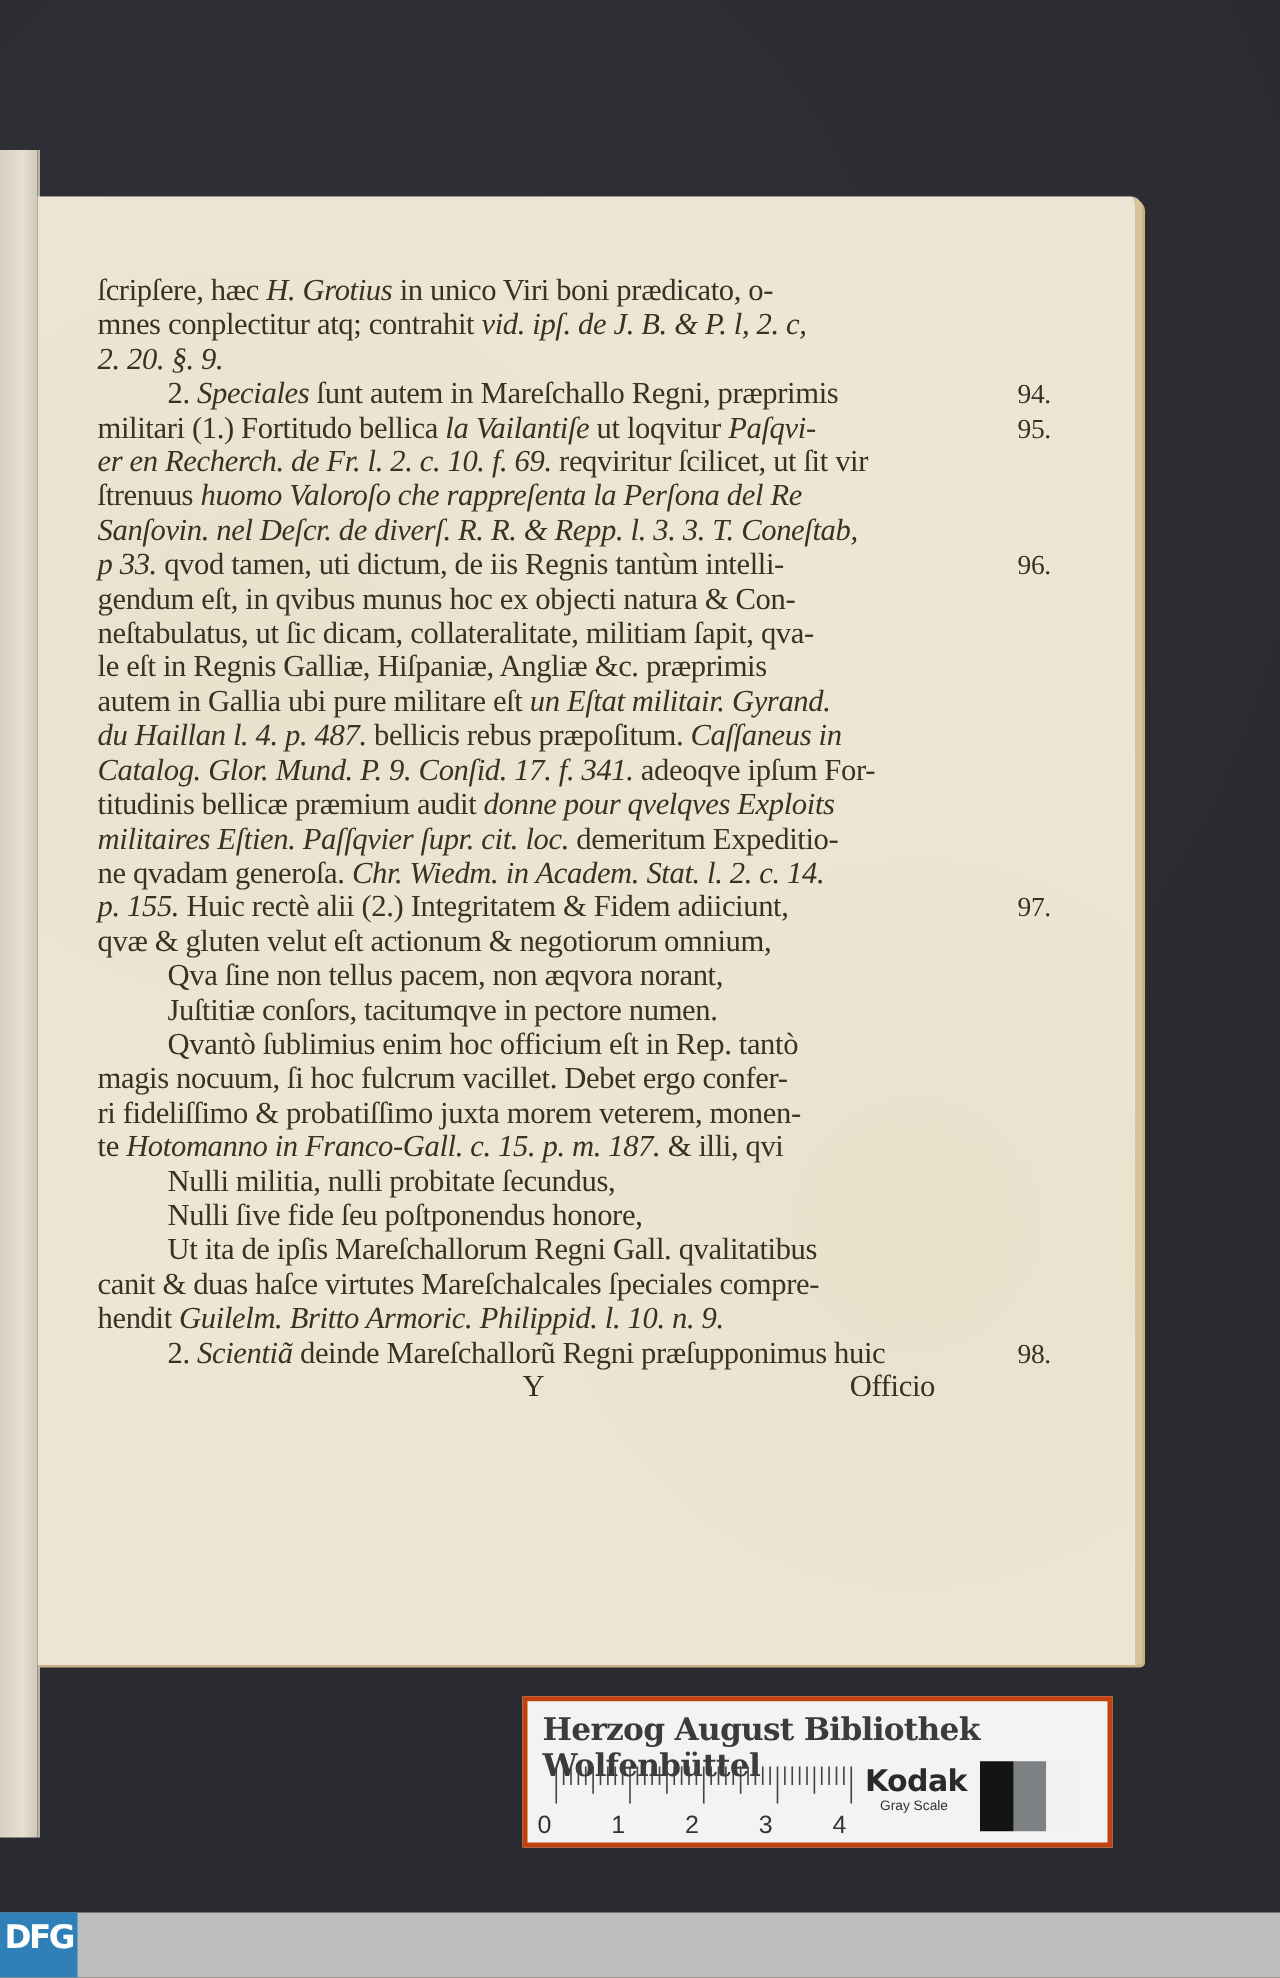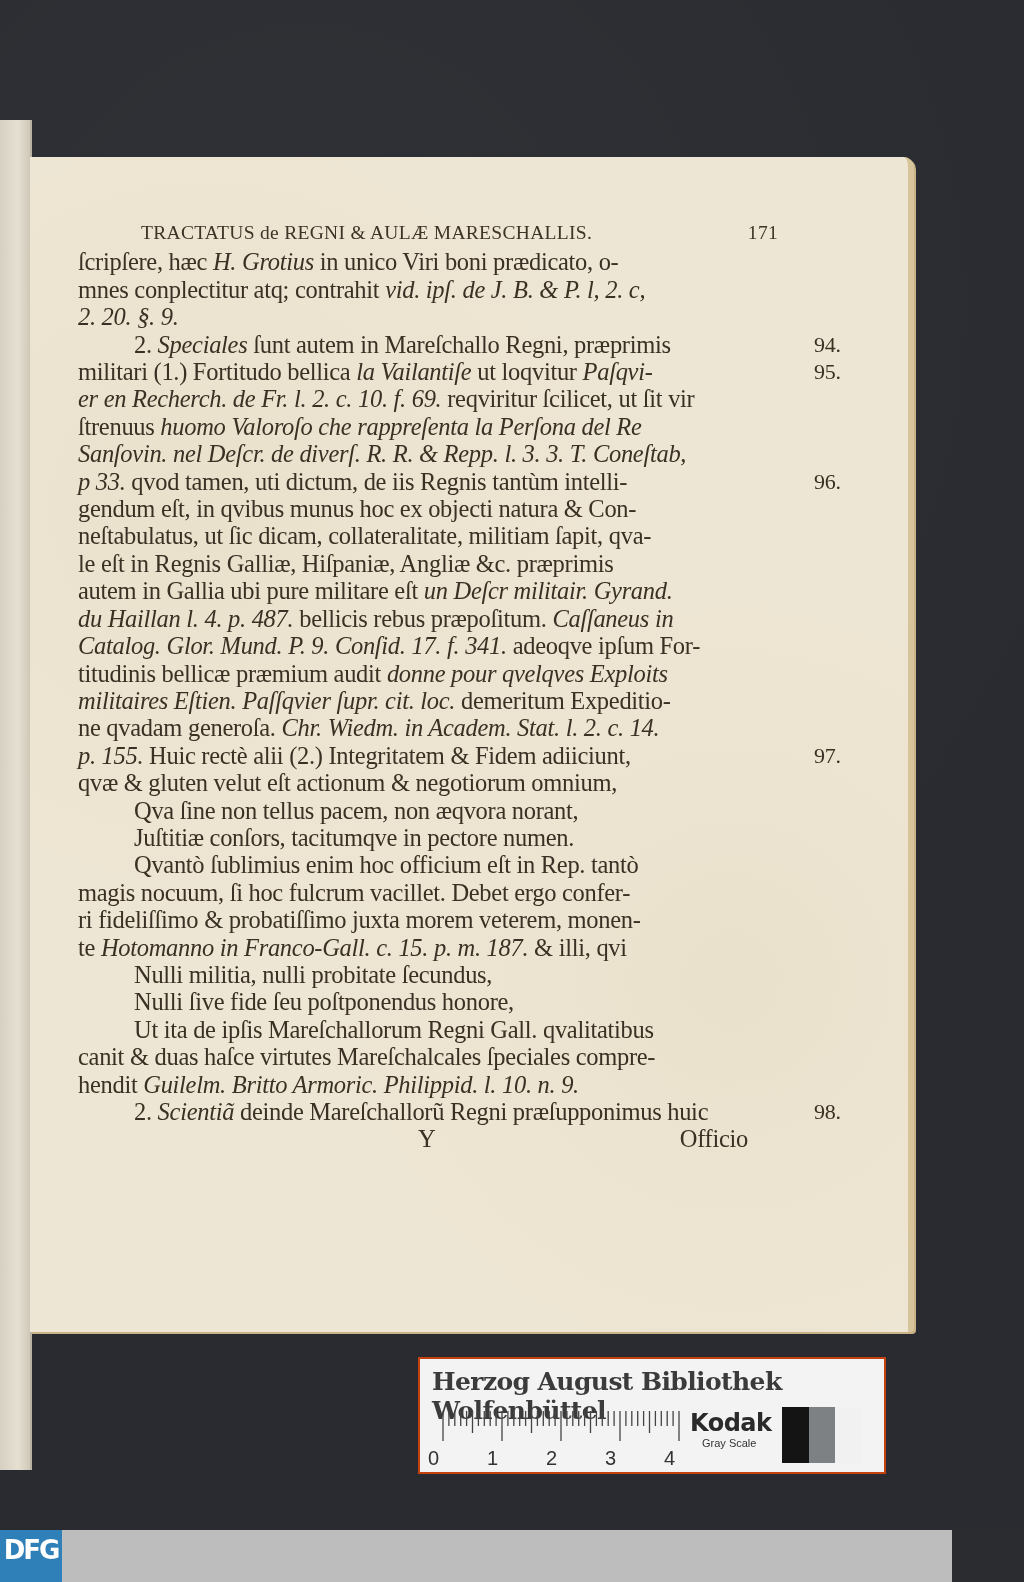--- a/index.html
+++ b/index.html
@@ -44,74 +44,70 @@
   .line.verse { padding-left:56px; }
   .it { font-style:italic; }
   .marg {
     position:absolute; left:688px; font-size:22px; color:#3a3024;margin-left:48px;
   }
   .catch {
     display:flex; justify-content:space-between; padding-left:340px; padding-right:30px;
   }
   .hab-card {
     position:absolute; left:418px; top:1357px; width:464px; height:113px;
-    background:#f3f3f3; border:2px solid #c2410c;
+    background:#f3f3f3; border:4px solid #c2410c;
   }
   .hab-title {
     position:absolute; left:12px; top:8px;
     font-family:"DejaVu Serif", serif; font-weight:bold; font-size:25px;
     color:#3b3b3b; letter-spacing:-0.6px;
   }
   .ruler { position:absolute; left:22px; top:52px; width:240px; height:30px; }
   .ruler-nums { position:absolute; left:8px; top:88px; width:260px; height:22px; }
   .ruler-nums span { position:absolute; font-family:"Liberation Sans", sans-serif; font-size:20px; color:#333; }
   .kodak { position:absolute; left:270px; top:50px; font-family:"DejaVu Sans", sans-serif; font-weight:bold; font-size:24px; color:#2a2a2a; letter-spacing:-0.5px; }
   .kodak-sub { position:absolute; left:282px; top:78px; font-family:"Liberation Sans", sans-serif; font-size:11px; color:#333; }
   .grey-scale { position:absolute; left:362px; top:48px; width:80px; height:56px; display:flex; }
   .grey-scale div { flex:1; }
   .footer {
-    position:absolute; left:0; top:1530px; width:952px; height:52px;
+    position:absolute; left:0; top:1530px; width:1024px; height:52px;
     background:#bdbdbd;
   }
   .dfg {
     position:absolute; left:0; top:0; width:62px; height:52px; background:#2f7fb8;
     color:#fff; font-family:"DejaVu Sans", sans-serif; font-weight:bold; font-size:26px;
     line-height:40px; text-align:center; letter-spacing:-2px;
   }
   .footer-text {
     position:absolute; left:144px; top:10px;
     font-family:"Liberation Sans", sans-serif; font-size:24px; color:#0c0c0c;
   }
 </style>
 </head>
 <body>
 
 <div class="backdrop"></div>
 <div class="left-leaf"></div>
 
 <div class="page">
   <div class="text-block">
-    <div class="running-head">
-      <span>TRACTATUS de REGNI &amp; AULÆ MARESCHALLIS.</span>
-      <span>171</span>
-    </div>
     <div id="lines">
         <div class="line"><span>ſcripſere, hæc </span><span class="it">H. Grotius</span><span> in unico Viri boni prædicato, o-</span></div>
         <div class="line"><span>mnes conplectitur atq; contrahit </span><span class="it">vid. ipſ. de J. B. &amp; P. l, 2. c,</span></div>
         <div class="line"><span class="it">2. 20. §. 9.</span></div>
         <div class="line indent"><span>2. </span><span class="it">Speciales</span><span> ſunt autem in Mareſchallo Regni, præprimis</span><span class="marg">94.</span></div>
         <div class="line"><span>militari (1.) Fortitudo bellica </span><span class="it">la Vailantiſe</span><span> ut loqvitur </span><span class="it">Paſqvi-</span><span class="marg">95.</span></div>
         <div class="line"><span class="it">er en Recherch. de Fr. l. 2. c. 10. f. 69.</span><span> reqviritur ſcilicet, ut ſit vir</span></div>
         <div class="line"><span>ſtrenuus </span><span class="it">huomo Valoroſo che rappreſenta la Perſona del Re</span></div>
         <div class="line"><span class="it">Sanſovin. nel Deſcr. de diverſ. R. R. &amp; Repp. l. 3. 3. T. Coneſtab,</span></div>
         <div class="line"><span class="it">p 33.</span><span> qvod tamen, uti dictum, de iis Regnis tantùm intelli-</span><span class="marg">96.</span></div>
         <div class="line"><span>gendum eſt, in qvibus munus hoc ex objecti natura &amp; Con-</span></div>
         <div class="line"><span>neſtabulatus, ut ſic dicam, collateralitate, militiam ſapit, qva-</span></div>
         <div class="line"><span>le eſt in Regnis Galliæ, Hiſpaniæ, Angliæ &amp;c. præprimis</span></div>
-        <div class="line"><span>autem in Gallia ubi pure militare eſt </span><span class="it">un Deſcr militair. Gyrand.</span></div>
+        <div class="line"><span>autem in Gallia ubi pure militare eſt </span><span class="it">un Eſtat militair. Gyrand.</span></div>
         <div class="line"><span class="it">du Haillan l. 4. p. 487.</span><span> bellicis rebus præpoſitum. </span><span class="it">Caſſaneus in</span></div>
         <div class="line"><span class="it">Catalog. Glor. Mund. P. 9. Conſid. 17. f. 341.</span><span> adeoqve ipſum For-</span></div>
         <div class="line"><span>titudinis bellicæ præmium audit </span><span class="it">donne pour qvelqves Exploits</span></div>
         <div class="line"><span class="it">militaires Eſtien. Paſſqvier ſupr. cit. loc.</span><span> demeritum Expeditio-</span></div>
         <div class="line"><span>ne qvadam generoſa. </span><span class="it">Chr. Wiedm. in Academ. Stat. l. 2. c. 14.</span></div>
         <div class="line"><span class="it">p. 155.</span><span> Huic rectè alii (2.) Integritatem &amp; Fidem adiiciunt,</span><span class="marg">97.</span></div>
         <div class="line"><span>qvæ &amp; gluten velut eſt actionum &amp; negotiorum omnium,</span></div>
         <div class="line verse"><span>Qva ſine non tellus pacem, non æqvora norant,</span></div>
         <div class="line verse"><span>Juſtitiæ conſors, tacitumqve in pectore numen.</span></div>
         <div class="line indent"><span>Qvantò ſublimius enim hoc officium eſt in Rep. tantò</span></div>

